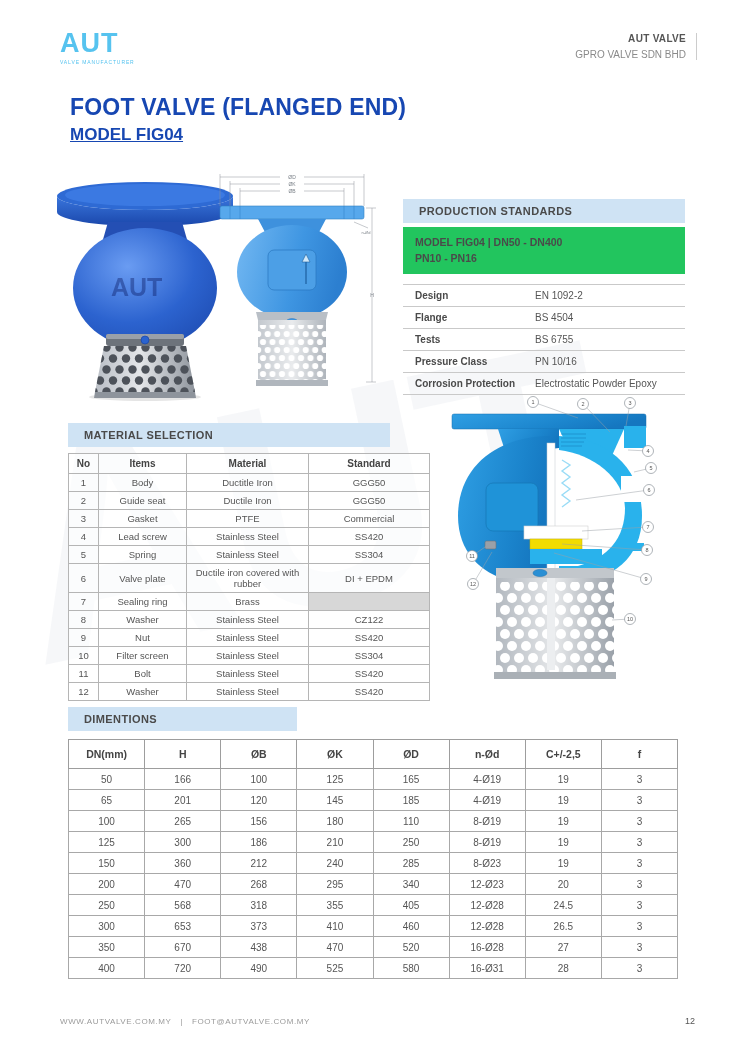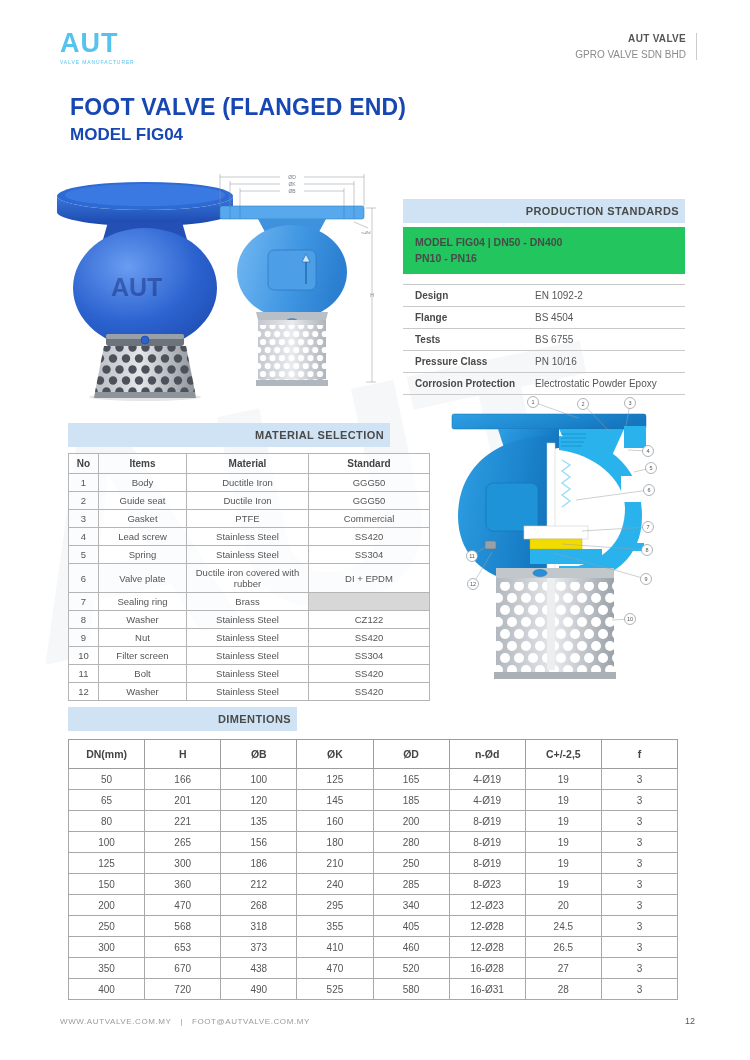--- a/index.html
+++ b/index.html
@@ -14,30 +14,30 @@
   .logo-text { font-size: 27px; color: #56c3ef; font-weight: 600; line-height: 1; letter-spacing: 1px; }
   .logo-sub { font-size: 5px; color: #56c3ef; letter-spacing: 0.9px; margin-top: 2px; }
   .company { position: absolute; right: 53px; top: 33px; text-align: right; padding-right: 10px;
     border-right: 1px solid #cccccc; z-index: 2; }
   .company-name { font-size: 10px; font-weight: bold; color: #555; letter-spacing: 0.3px; }
   .company-sub { font-size: 10px; color: #8a8a8a; margin-top: 5px; }
 
   
   .title { position: absolute; left: 70px; top: 94px; color: #1747b2; z-index: 2; }
   .title-main { font-size: 23px; font-weight: 800; letter-spacing: 0.2px; }
-  .title-model { font-size: 17px; font-weight: 800; margin-top: 4px; }
+  .title-model { font-size: 17px; font-weight: 800; margin-top: 4px; text-decoration: underline; }
 
   
   .photo-wrap { position: absolute; left: 48px; top: 166px; z-index: 1; }
   .drawing-wrap { position: absolute; left: 206px; top: 170px; z-index: 1; }
   .xsection-wrap { position: absolute; left: 428px; top: 388px; z-index: 1; }
 
   
-  .bar { background: #cfe3f4; padding: 6px 6px; font-size: 11px; font-weight: bold;
-    color: #4a4a4a; letter-spacing: 0.4px; text-align: right; }
+  .bar { background: #cfe3f4; padding: 6px 16px; font-size: 11px; font-weight: bold;
+    color: #4a4a4a; letter-spacing: 0.4px; }
 
   
   .ps { position: absolute; left: 403px; top: 199px; width: 282px; z-index: 2; }
   .ps-model { background: #22c55e; padding: 7px 12px; margin-top: 4px; font-size: 10.5px;
     font-weight: bold; color: #4a4a4a; line-height: 1.55; }
   .spec-table { margin-top: 10px; border-top: 1px solid #c9c9c9; }
   .spec-row { display: flex; border-bottom: 1px solid #c9c9c9; padding: 5px 0 5px 12px; font-size: 10px; }
   .spec-label { width: 120px; font-weight: bold; color: #4a4a4a; }
   .spec-value { color: #555; }
 
@@ -442,35 +442,25 @@
             <td>65</td>
             <td>201</td>
             <td>120</td>
             <td>145</td>
             <td>185</td>
             <td>4-Ø19</td>
             <td>19</td>
             <td>3</td>
           </tr>
           <tr>
-            <td>80</td>
-            <td>221</td>
-            <td>135</td>
-            <td>160</td>
-            <td>200</td>
-            <td>8-Ø19</td>
-            <td>19</td>
-            <td>3</td>
-          </tr>
-          <tr>
             <td>100</td>
             <td>265</td>
             <td>156</td>
             <td>180</td>
-            <td>280</td>
+            <td>110</td>
             <td>8-Ø19</td>
             <td>19</td>
             <td>3</td>
           </tr>
           <tr>
             <td>125</td>
             <td>300</td>
             <td>186</td>
             <td>210</td>
             <td>250</td>

